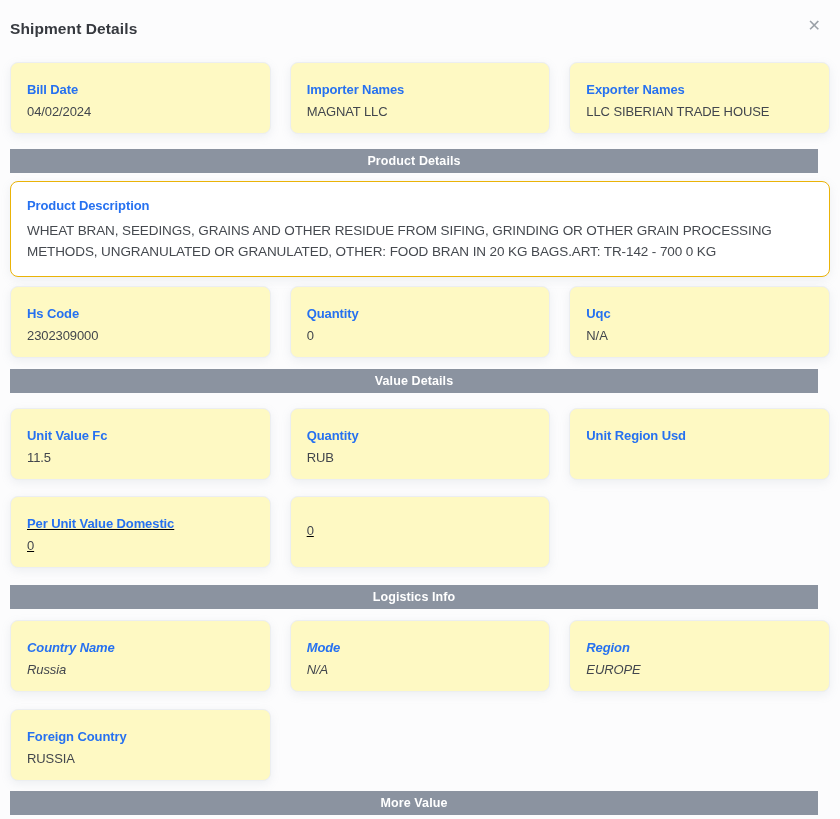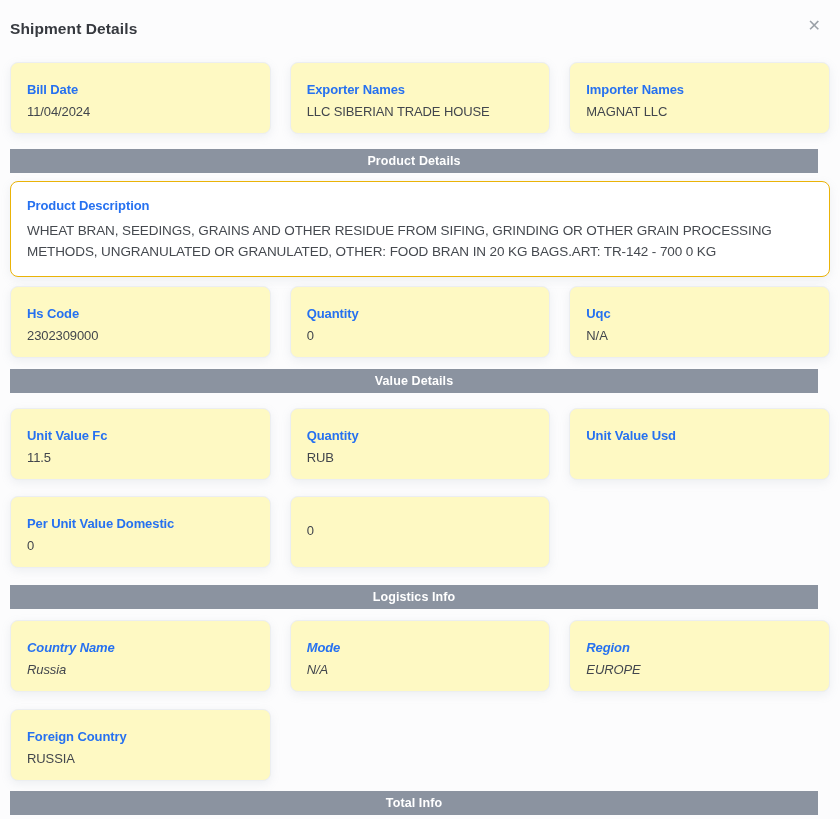--- a/index.html
+++ b/index.html
@@ -60,46 +60,46 @@
   .desc-text {
     margin-top:7px; font-size:13.5px; line-height:21px;
     color:#45494f; letter-spacing:-.1px;
   }
 
   .row-1 { margin-top:24px; }
   .bar-product { margin-top:15px; }
   .row-2 { margin-top:9px; }
   .bar-value { margin-top:11px; }
   .row-3 { margin-top:15px; }
-  .row-4 { margin-top:16px; }
+  .row-4 { margin-top:16px;text-decoration:underline; }
   .bar-logistics { margin-top:17px;text-align:center; }
   .row-5 { margin-top:11px;font-style:italic; }
   .row-6 { margin-top:17px; }
   .bar-more { margin-top:10px; }
 </style>
 </head>
 <body>
 
 <div class="modal">
 
   <div class="modal-title">Shipment Details</div>
   <div class="close-btn">✕</div>
 
   <div class="grid row-1">
     <div class="card">
       <div class="card-label">Bill Date</div>
-      <div class="card-value">11/04/2024</div>
+      <div class="card-value">04/02/2024</div>
+    </div>
+    <div class="card">
+      <div class="card-label">Importer Names</div>
+      <div class="card-value">MAGNAT LLC</div>
     </div>
     <div class="card">
       <div class="card-label">Exporter Names</div>
       <div class="card-value">LLC SIBERIAN TRADE HOUSE</div>
-    </div>
-    <div class="card">
-      <div class="card-label">Importer Names</div>
-      <div class="card-value">MAGNAT LLC</div>
     </div>
   </div>
 
   <div class="section-bar bar-product">Product Details</div>
 
   <div class="desc-card">
     <div class="card-label">Product Description</div>
     <div class="desc-text">WHEAT BRAN, SEEDINGS, GRAINS AND OTHER RESIDUE FROM SIFING, GRINDING OR OTHER GRAIN PROCESSING METHODS, UNGRANULATED OR GRANULATED, OTHER: FOOD BRAN IN 20 KG BAGS.ART: TR-142 - 700 0 KG</div>
   </div>
 
@@ -123,21 +123,21 @@
   <div class="grid row-3">
     <div class="card">
       <div class="card-label">Unit Value Fc</div>
       <div class="card-value">11.5</div>
     </div>
     <div class="card">
       <div class="card-label">Quantity</div>
       <div class="card-value">RUB</div>
     </div>
     <div class="card">
-      <div class="card-label">Unit Value Usd</div>
+      <div class="card-label">Unit Region Usd</div>
     </div>
   </div>
 
   <div class="grid row-4">
     <div class="card">
       <div class="card-label">Per Unit Value Domestic</div>
       <div class="card-value">0</div>
     </div>
     <div class="card">
       <div class="card-value">0</div>
@@ -161,15 +161,15 @@
     </div>
   </div>
 
   <div class="grid row-6">
     <div class="card">
       <div class="card-label">Foreign Country</div>
       <div class="card-value">RUSSIA</div>
     </div>
   </div>
 
-  <div class="section-bar bar-more">Total Info</div>
+  <div class="section-bar bar-more">More Value</div>
 
 </div>
 
 </body></html>

